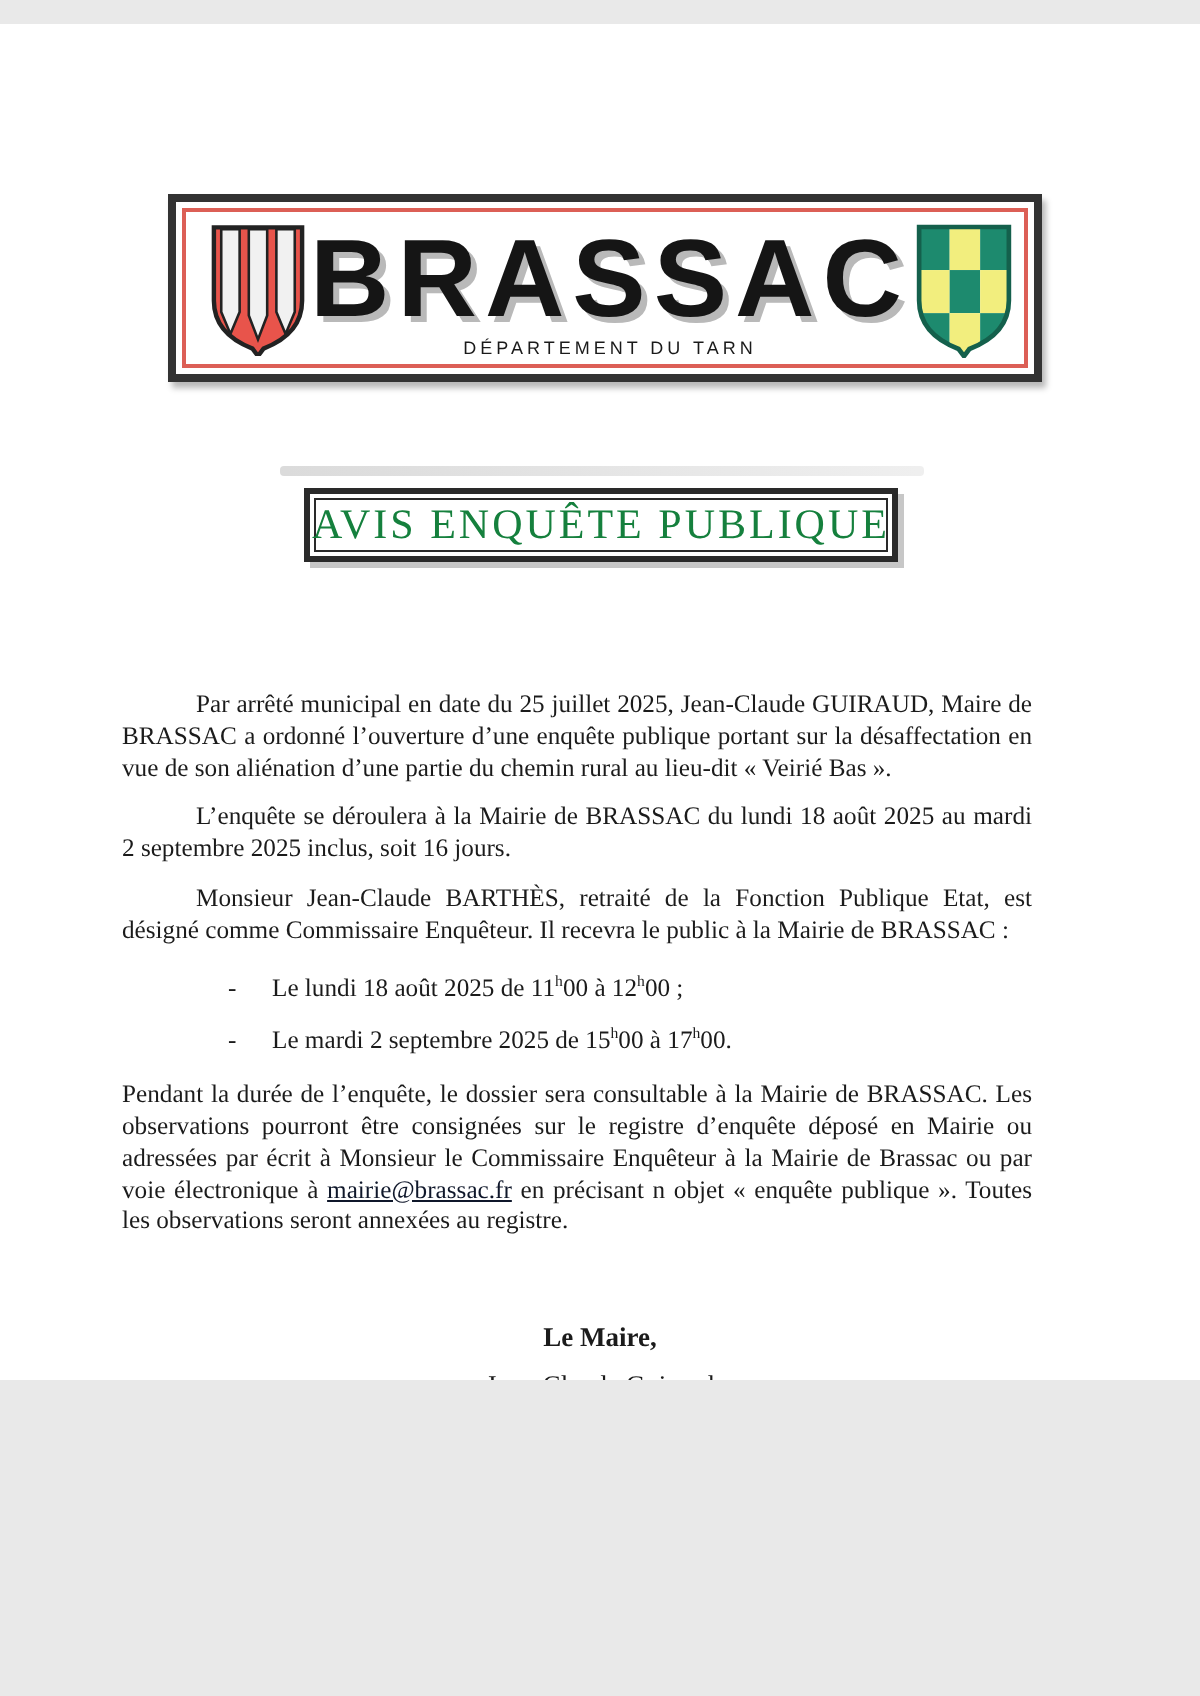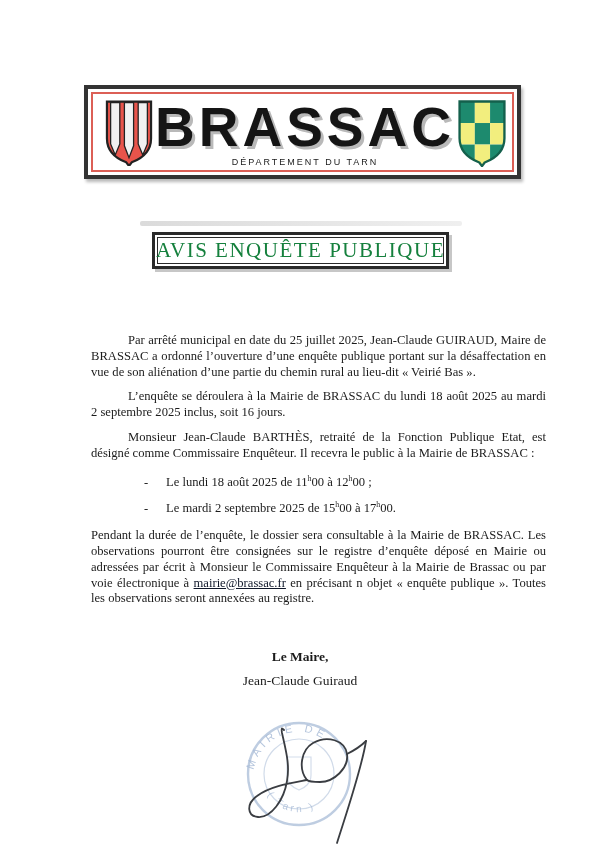--- a/index.html
+++ b/index.html
@@ -1,18 +1,18 @@
 <!DOCTYPE html>
 <html><head>
 <meta charset="utf-8">
 <style>
   html,body{margin:0;padding:0;background:#e9e9e9;}
   .page{
-    position:relative;width:600px;height:848px;background:#ffffff;
-    margin:0 auto;overflow:hidden;
+    position:relative;width:600px;height:678px;background:#ffffff;
+    margin:12px auto;overflow:hidden;
     font-family:"Liberation Serif", serif;color:#1b1b1b;
   }
 
   
   .header-box{
     position:absolute;left:84px;top:85px;width:437px;height:94px;
     border:4px solid #333;background:#fff;
     box-shadow:2px 3px 3px rgba(0,0,0,0.28);
     box-sizing:border-box;
   }
@@ -52,21 +52,21 @@
   .title-box-inner{
     position:absolute;inset:2px;border:1px solid #2a2a2a;
     display:flex;align-items:center;justify-content:center;
   }
   .title-text{
     font-size:21px;letter-spacing:1.5px;color:#15803d;white-space:nowrap;
   }
 
   
   .body-text{
-    position:absolute;left:91px;top:333px;width:455px;
+    position:absolute;left:61px;top:333px;width:455px;
     font-size:12.6px;line-height:15.8px;text-align:justify;
   }
   .body-text p{margin:0 0 9px 0;}
   .indent{text-indent:37px;}
   .para3{margin-bottom:13px !important;}
   .bullet-row{display:flex;margin:0 0 11px 53px;text-align:left;}
   .bullet-dash{width:22px;flex:0 0 22px;}
   sup.h{font-size:0.62em;vertical-align:super;line-height:0;}
   .email-link{color:#0f172a;text-decoration:underline;cursor:pointer;}
 

